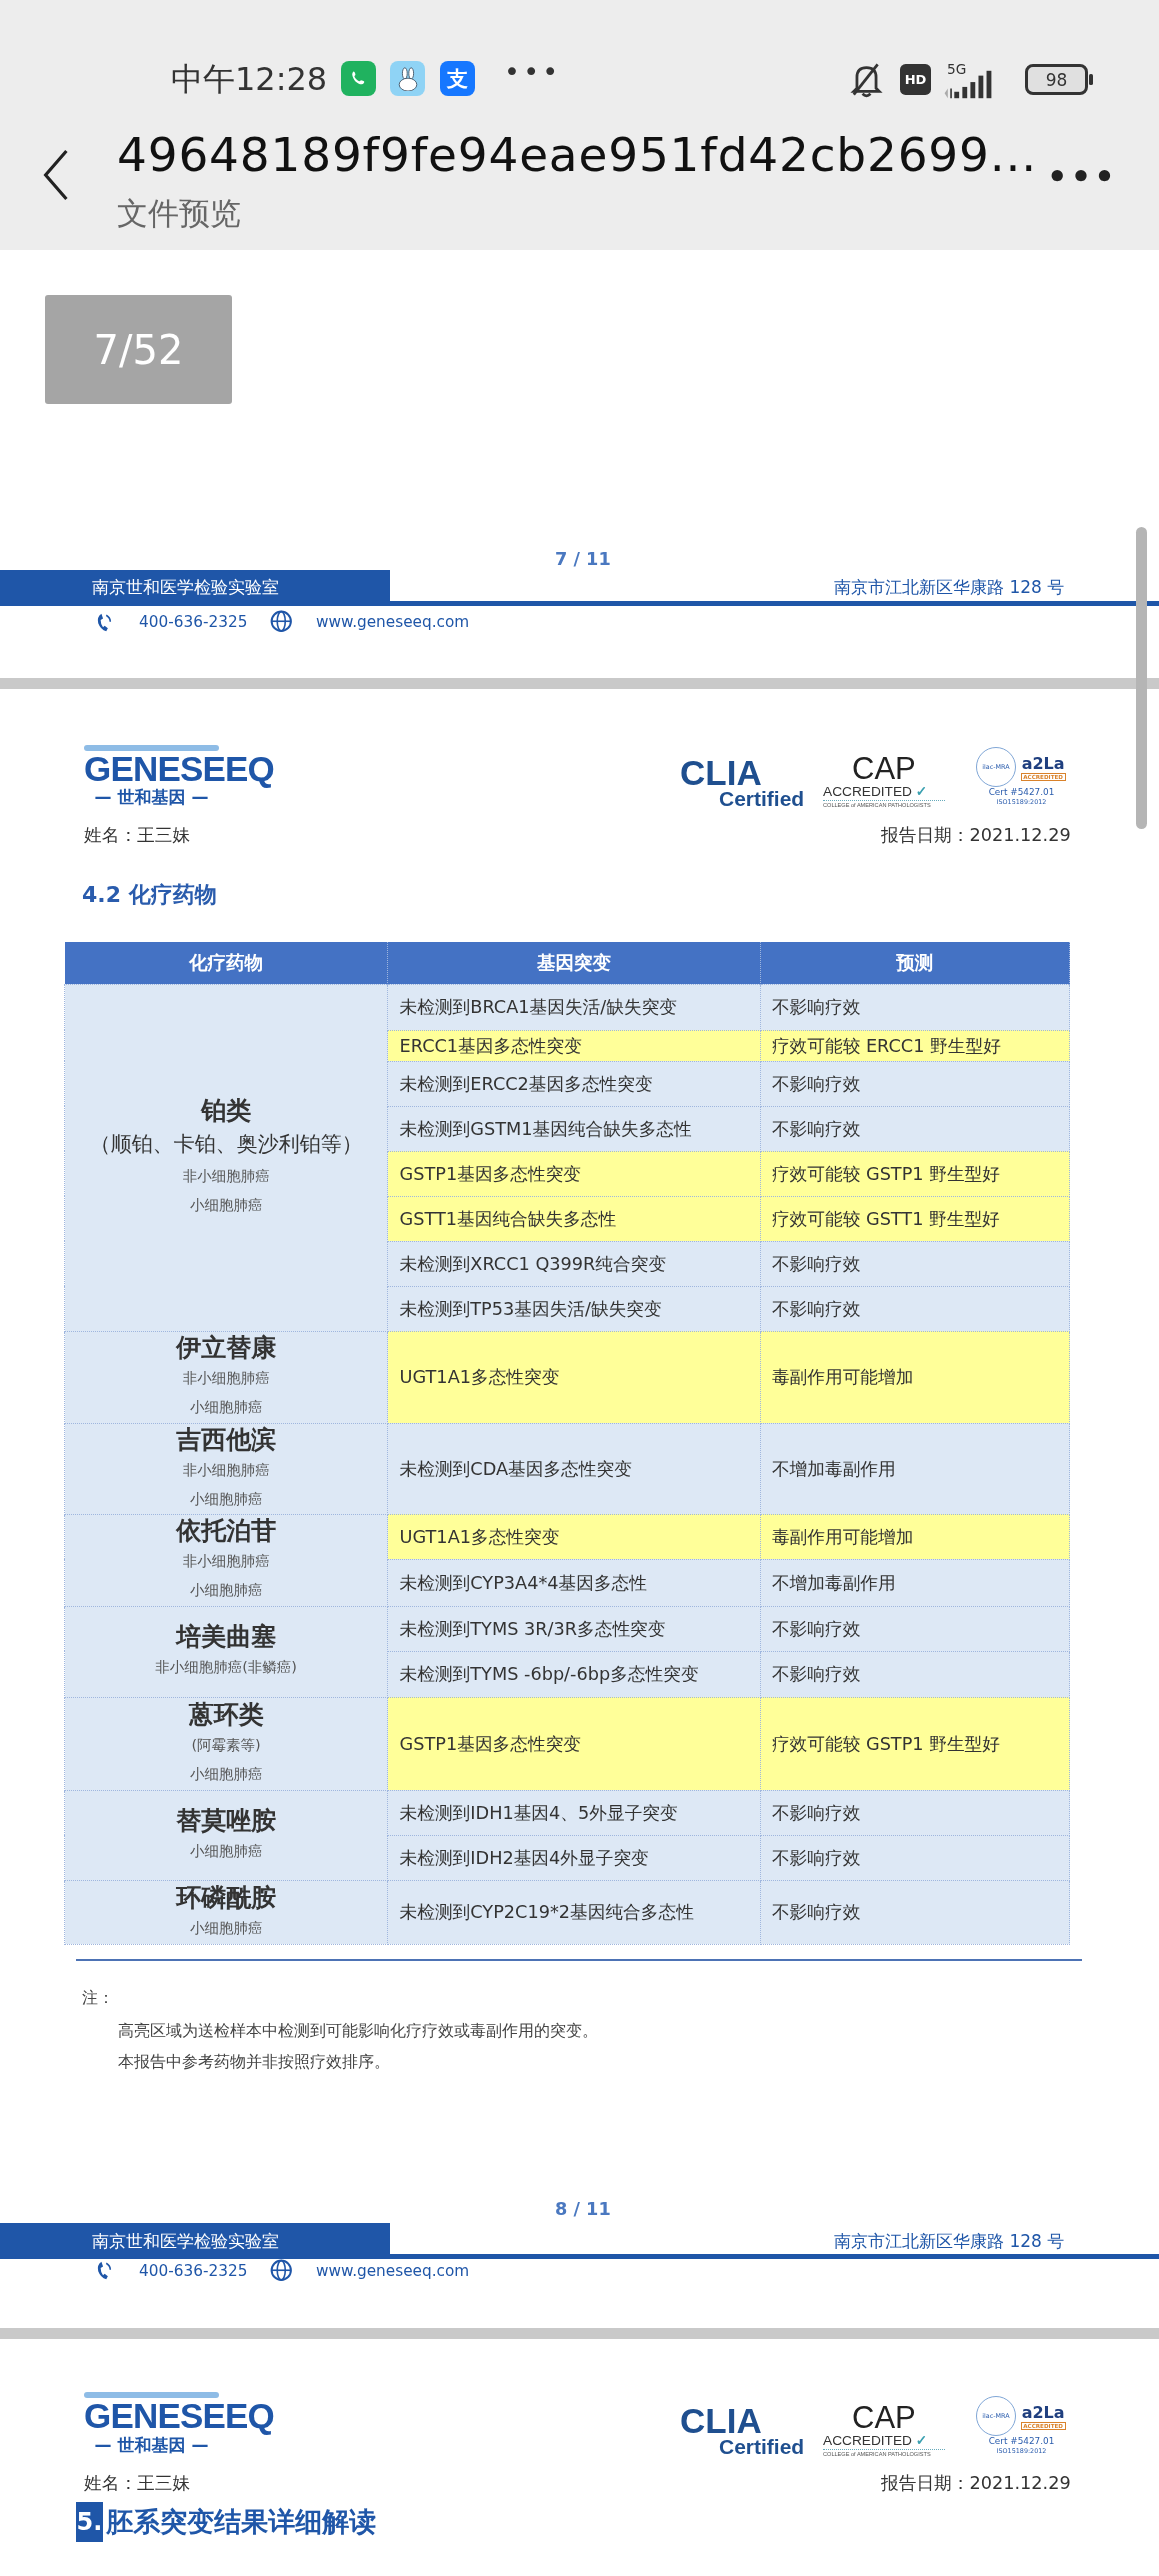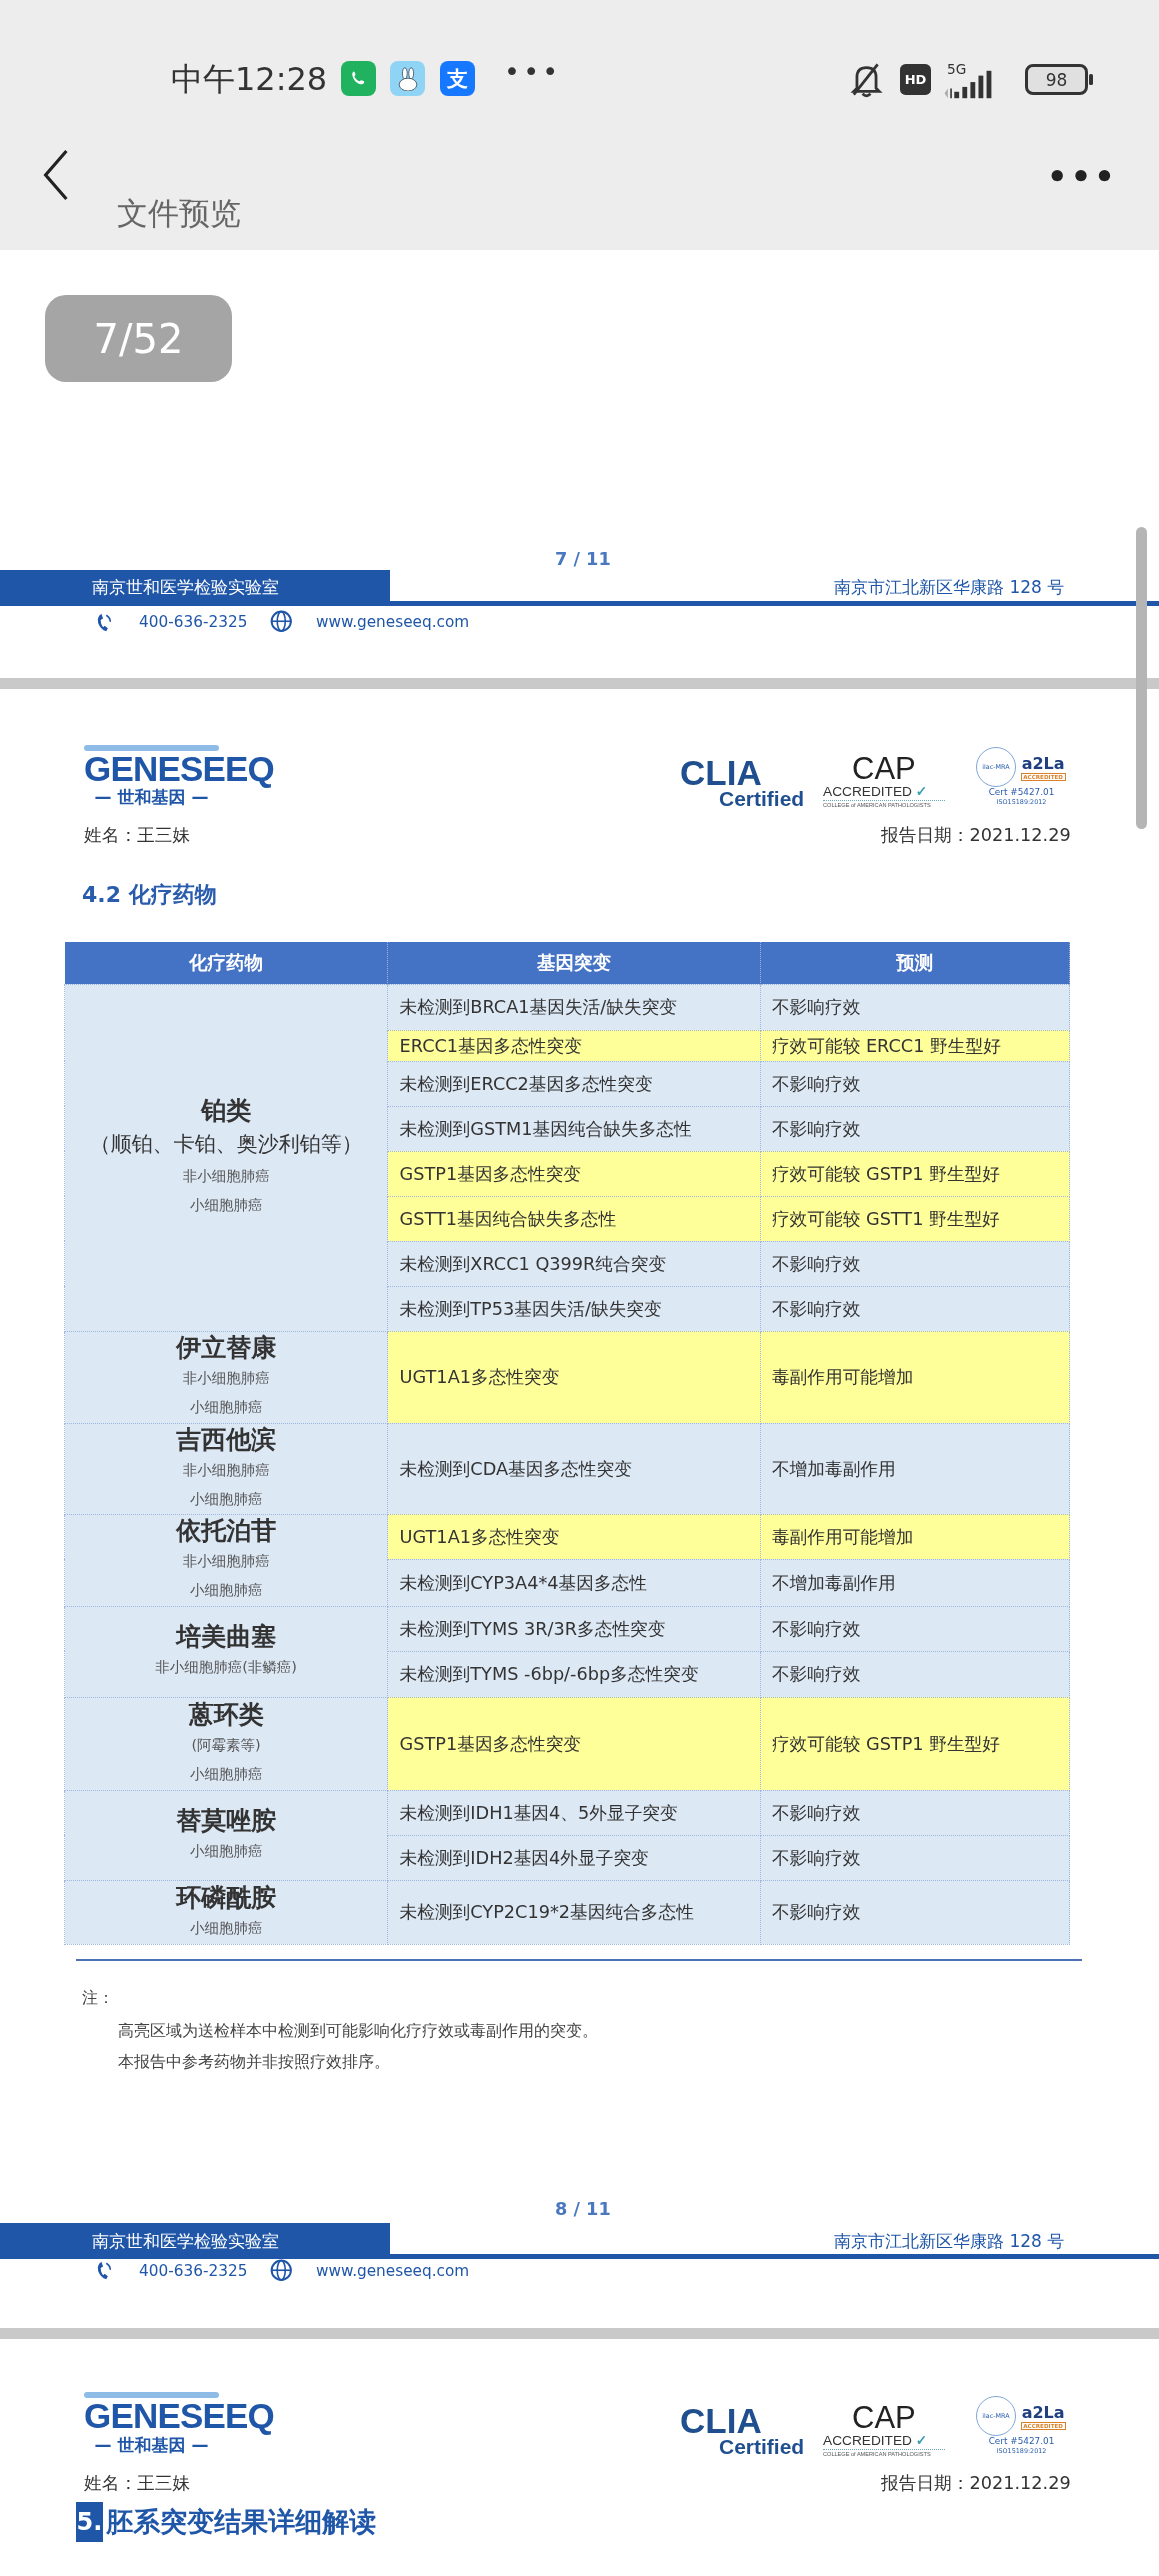--- a/index.html
+++ b/index.html
@@ -6,21 +6,21 @@
 html,body{width:1159px;height:2576px;overflow:hidden;background:#fff;font-family:"DejaVu Sans","Liberation Sans",sans-serif;color:#333}
 .abs{position:absolute}
 #topbar{position:absolute;left:0;top:0;width:1159px;height:250px;background:#ededed}
 .status-time{left:171px;top:58px;font-size:32px;color:#333}
 .app-ico{width:35px;height:35px;border-radius:8px;top:61px;display:flex;align-items:center;justify-content:center;font-size:21px;color:#fff}
 .dots{top:56px;font-size:27px;letter-spacing:3.2px;color:#333}
 .title{left:117px;top:127px;font-size:47px;color:#111;letter-spacing:0.8px;white-space:nowrap}
 .subtitle{left:117px;top:193px;font-size:31px;color:#666}
 .back{left:36px;top:143px;width:40px;height:64px}
 .more{left:1047px;top:158px;font-size:32px;color:#222;letter-spacing:3.2px;font-weight:bold}
-.badge{left:45px;top:295px;width:187px;height:87px;background:#a5a5a5;border-radius:21px;color:#fff;font-size:40px;display:flex;align-items:center;justify-content:center}
+.badge{left:45px;top:295px;width:187px;height:109px;background:#a5a5a5;border-radius:3px;color:#fff;font-size:40px;display:flex;align-items:center;justify-content:center}
 .pgnum{left:555px;font-size:17.7px;color:#4a78c0;font-weight:bold}
 .foot-blue{left:0;width:390px;height:34px;background:#1f56a8}
 .foot-line{left:0;width:1159px;height:4.8px;background:#1f56a8}
 .foot-lab{left:92px;font-size:17px;color:#fff}
 .foot-addr{left:834px;font-size:17px;color:#1f56a8;font-weight:normal}
 .foot-contact{font-size:15.3px;color:#1f56a8}
 .sep{left:0;width:1159px;height:11.3px;background:#c9c9c9}
 .scroll{left:1136px;top:527px;width:11.3px;height:302px;background:#b5b5b5;border-radius:5.6px}
 .logo-g{left:84px;font-size:35px;font-weight:bold;color:#1f56a8;letter-spacing:-0.8px;font-family:"Liberation Sans",sans-serif}
 .logo-cn{left:84px;font-size:17px;color:#1f56a8;font-weight:bold;width:135px;text-align:center}
@@ -82,20 +82,21 @@
       </svg>
   </span>
   <span class="abs" style="left:1025px;top:64px;width:63px;height:31px;border:3.2px solid #333;border-radius:8px;display:flex;align-items:center;justify-content:center;font-size:17px;color:#333;background:#e0e0e0">98</span>
   <span class="abs" style="left:1089px;top:74px;width:4px;height:11.3px;background:#333;border-radius:1.6px"></span>
 
   <span class="abs back">
     <svg width="40" height="64" viewBox="0 0 50 80">
         <polyline points="38,10 12,40 38,70" fill="none" stroke="#222" stroke-width="4"></polyline>
       </svg>
   </span>
+  <span class="abs title">49648189f9fe94eae951fd42cb2699...</span>
   <span class="abs subtitle">文件预览</span>
   <span class="abs more">•••</span>
 </div>
 
 <div class="abs badge">7/52</div>
 
 <span class="abs pgnum" style="top:549px">7 / 11</span>
 <div class="abs foot-blue" style="top:570px"></div>
 <div class="abs foot-line" style="top:601px"></div>
 <span class="abs foot-lab" style="top:576px">南京世和医学检验实验室</span>

